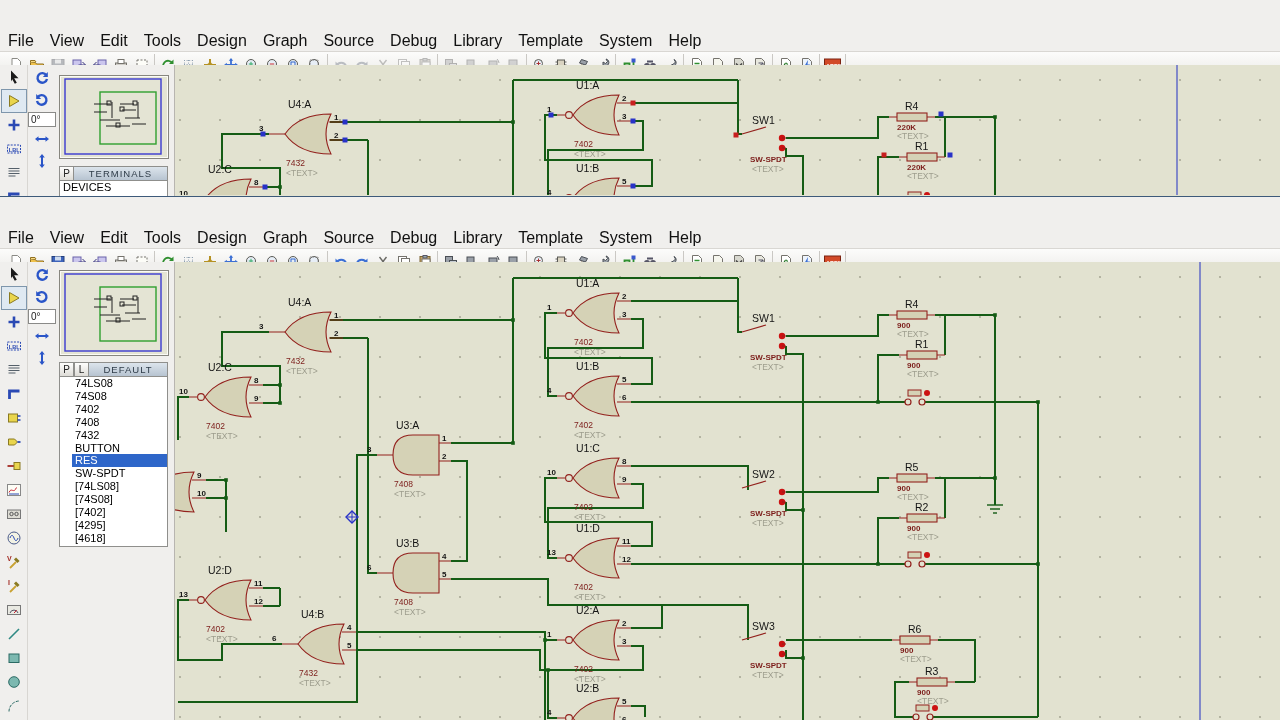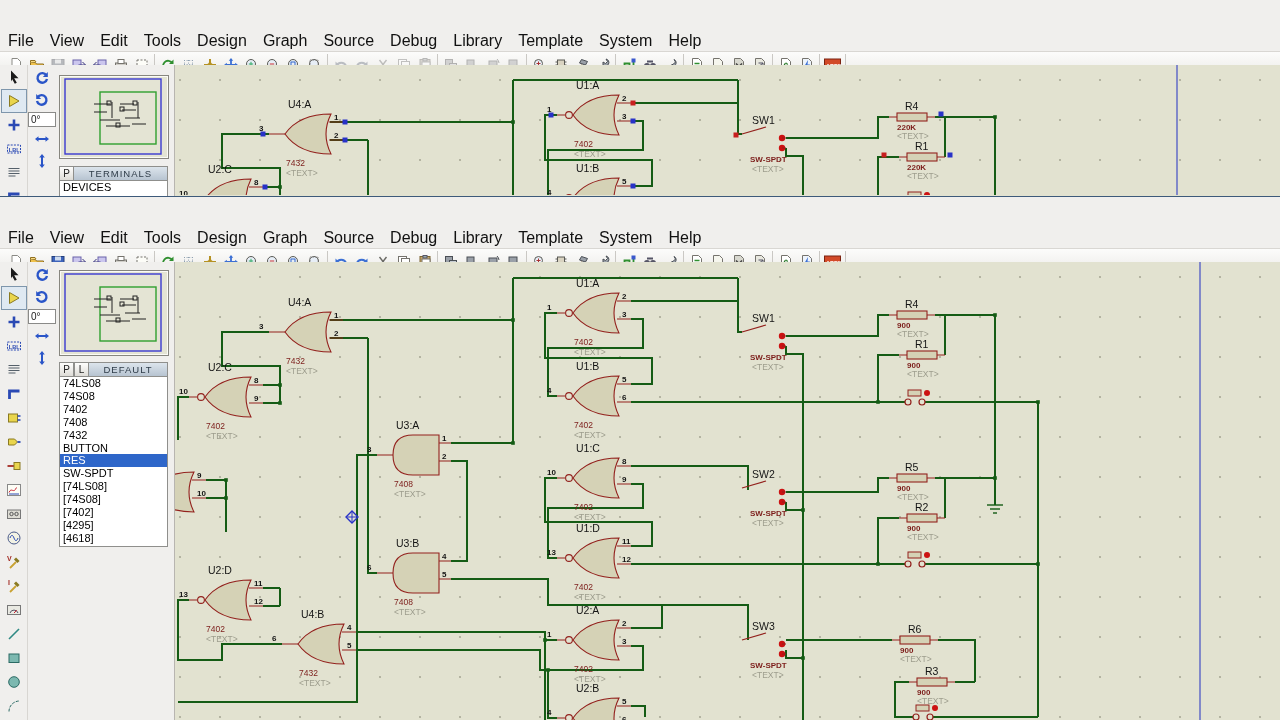--- a/index.html
+++ b/index.html
@@ -1445,21 +1445,21 @@
             </svg>
           </div>
         <div class="selector" style="top:100px;">
           <div class="sel-header-row">
             <span class="sel-btns" style="display:flex;">
                 <span class="sel-btn">P</span>
                 <span class="sel-btn">L</span>
               </span>
             <span class="sel-header">DEFAULT</span>
           </div>
-          <div class="sel-list" style="height:169px;">
+          <div class="sel-list" style="height:169px;padding-left:12px;">
               <div class="sel-item">74LS08</div>
               <div class="sel-item">74S08</div>
               <div class="sel-item">7402</div>
               <div class="sel-item">7408</div>
               <div class="sel-item">7432</div>
               <div class="sel-item">BUTTON</div>
               <div class="sel-item selected">RES</div>
               <div class="sel-item">SW-SPDT</div>
               <div class="sel-item">[74LS08]</div>
               <div class="sel-item">[74S08]</div>

